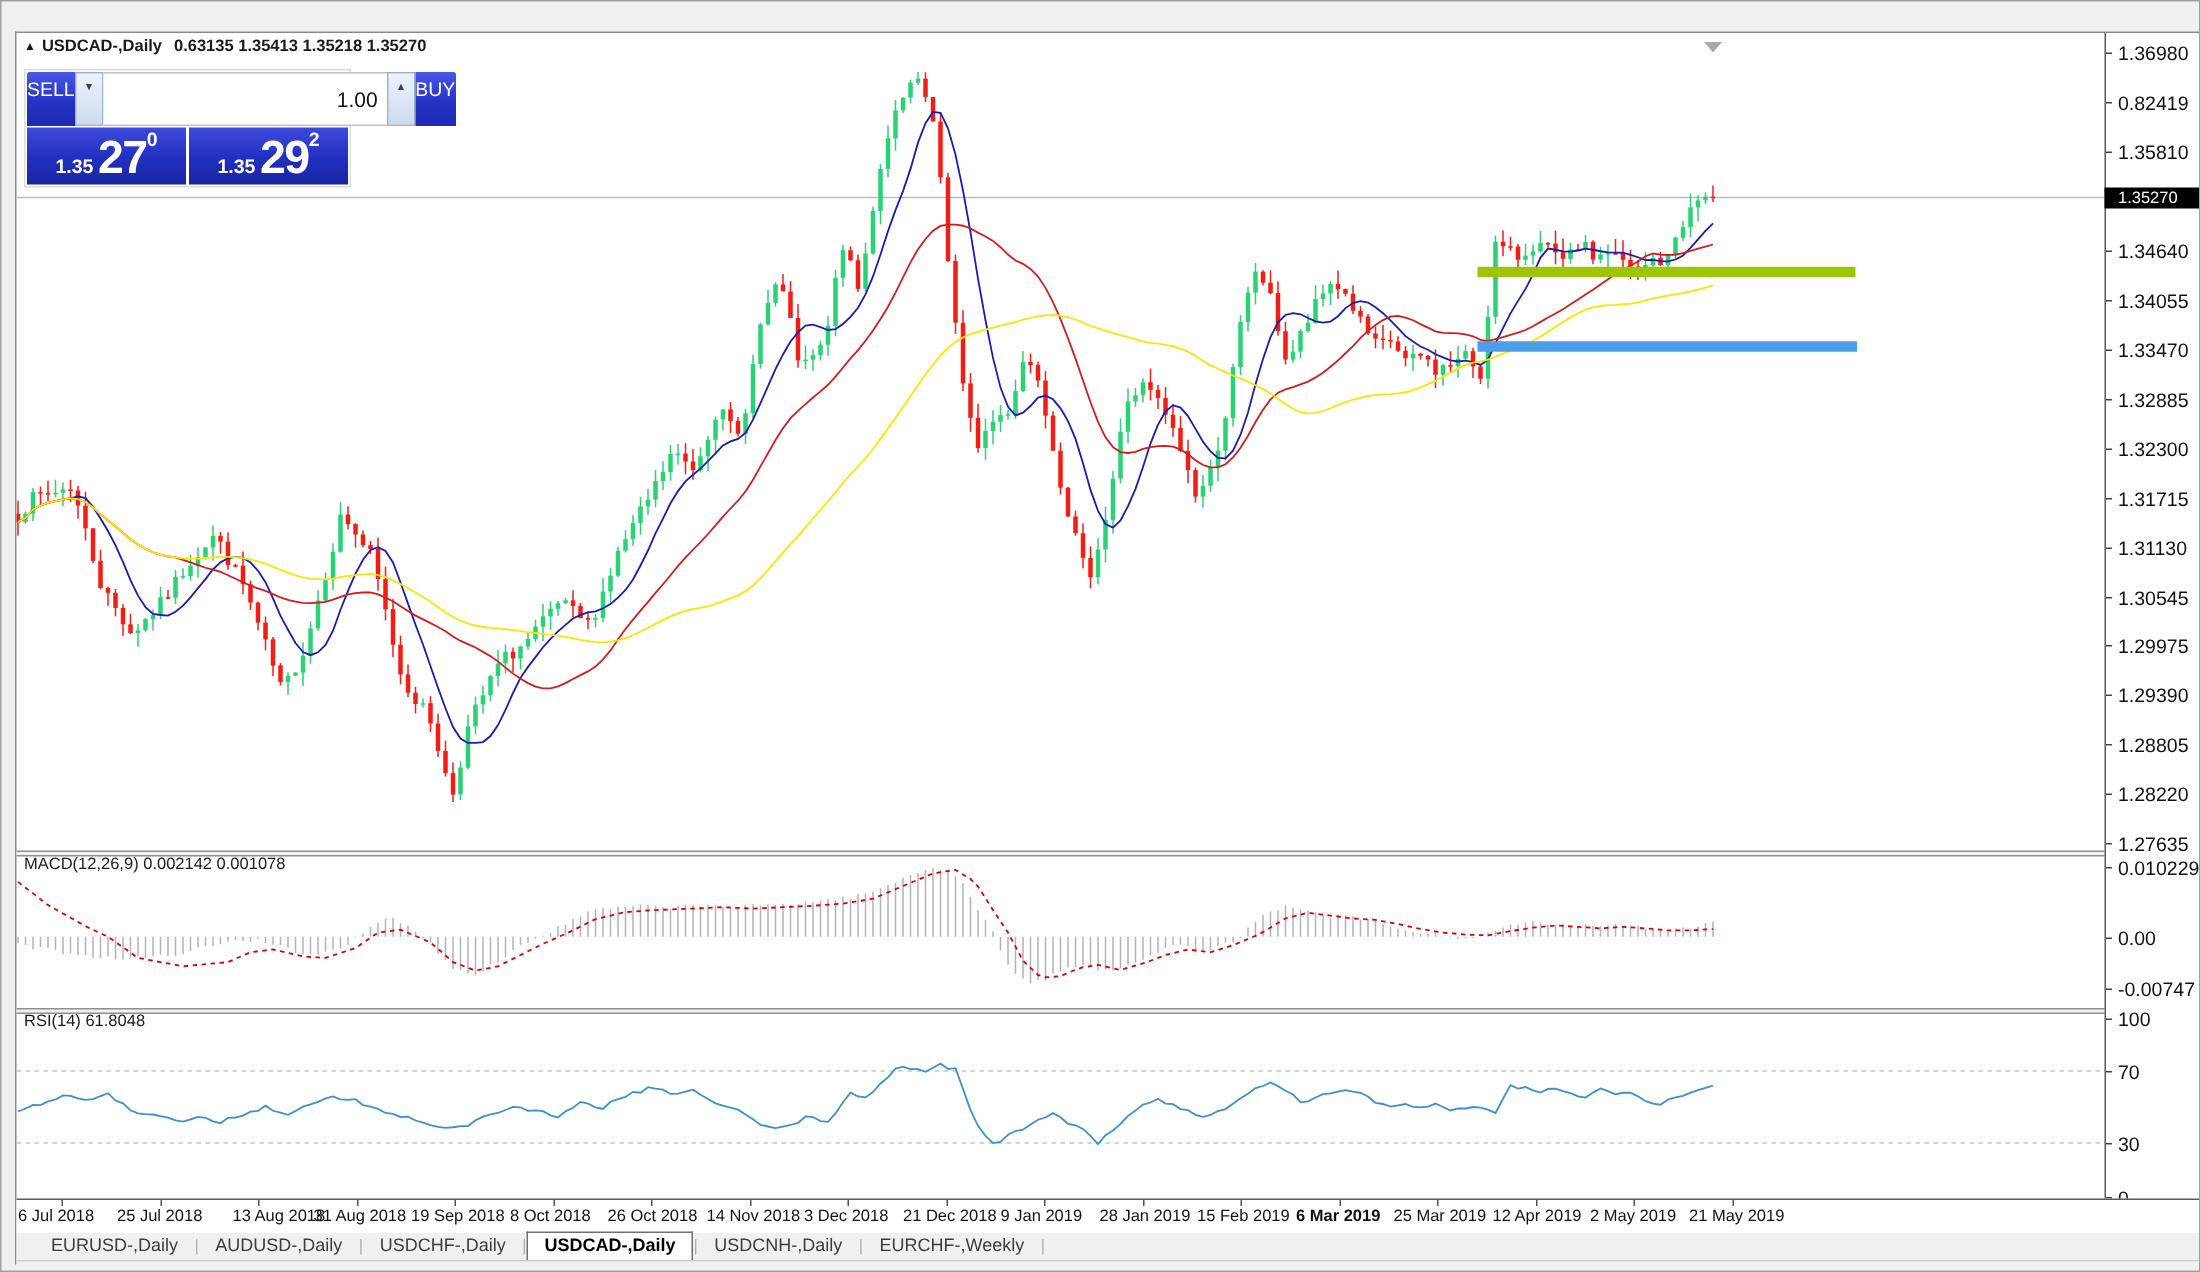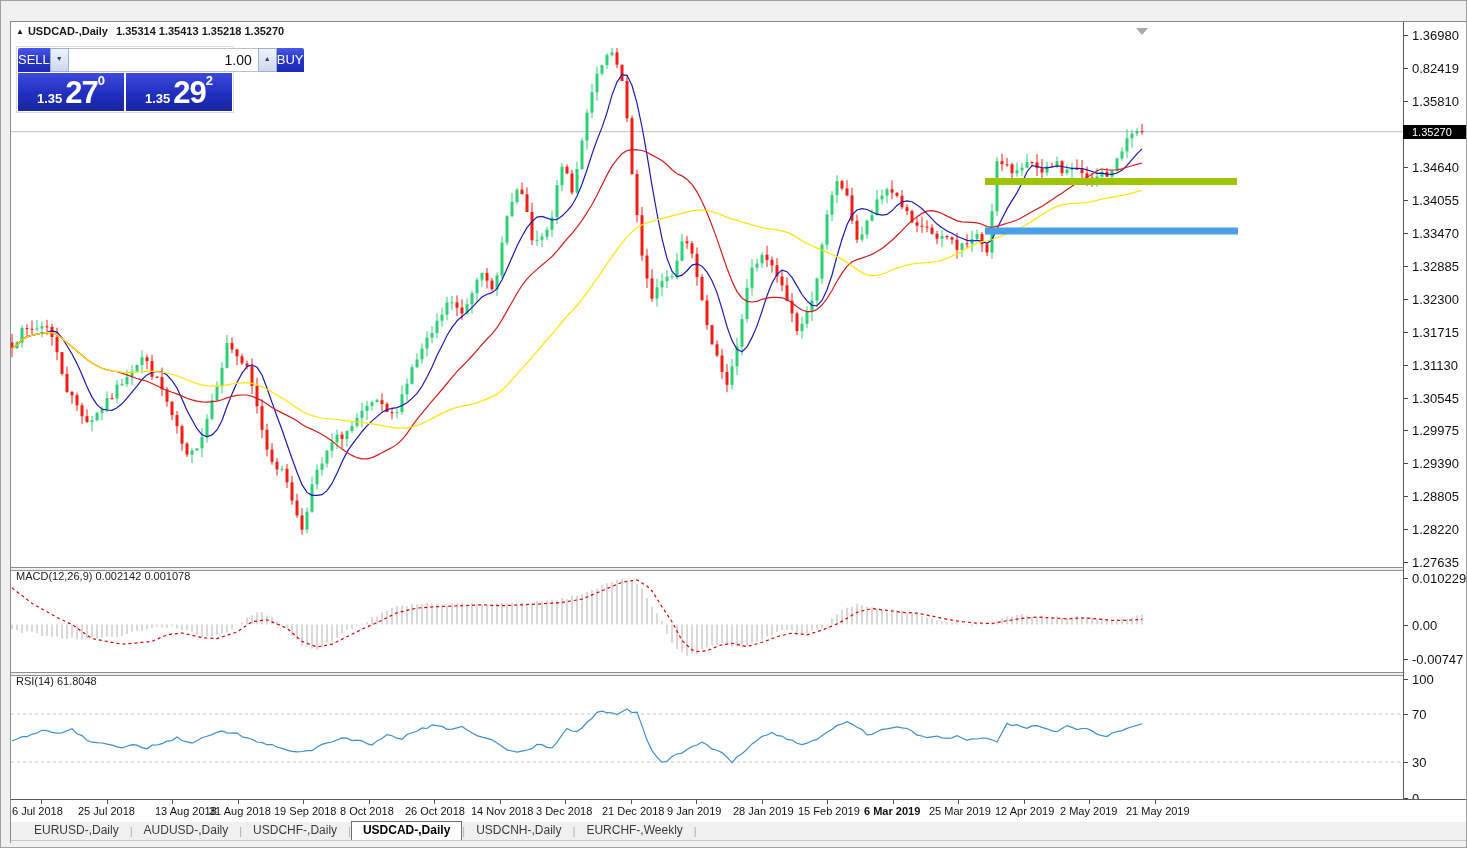--- a/index.html
+++ b/index.html
@@ -17,21 +17,21 @@
   .axis-label{position:absolute;left:8px;font-size:13px;color:#111;white-space:nowrap;}
   .axis-tick{position:absolute;left:0;width:4px;height:1px;background:#444;}
   .divider{position:absolute;left:0;width:1458px;height:4px;background:#f0f0f0;border-top:1px solid #8f8f8f;border-bottom:1px solid #8f8f8f;}
   .pane-label{position:absolute;left:5px;font-size:11px;color:#1a1a1a;white-space:nowrap;z-index:5;}
   
   .chart-title{position:absolute;left:5px;top:3px;font-size:11px;font-weight:bold;color:#1a1a1a;z-index:6;white-space:nowrap;}
   .chart-title .tri{font-size:8px;vertical-align:1px;margin-right:4px;}
   .chart-title .ohlc{margin-left:8px;font-weight:bold;}
   
   .trade-panel{position:absolute;left:5px;top:24px;width:218px;z-index:7;background:#fff;padding:1px;border:1px solid #dcdcdc;}
-  .tp-row1{display:flex;height:24px;}
+  .tp-row1{display:flex;height:36px;}
   .tp-btn{background:linear-gradient(#4a57e6,#2433c6 55%,#1c2ab2);color:#fff;font-size:13px;text-align:center;line-height:23px;cursor:pointer;}
   .tp-sell{width:62px;border-radius:2px 0 0 0;}
   .tp-buy{width:60px;border-radius:0 2px 0 0;}
   .tp-spin{flex:1;display:flex;background:#fff;align-items:stretch;}
   .spin-btn{width:19px;background:linear-gradient(#eef3fb,#ccd9ee);border:1px solid #9fb0cf;color:#33415e;font-size:7px;text-align:center;line-height:20px;cursor:pointer;}
   .vol-input{flex:1;border:1px solid #c0c0c0;border-left:none;border-right:none;font-size:14px;text-align:right;padding-right:6px;color:#111;outline:none;}
   .tp-row2{display:flex;height:38px;margin-top:1px;}
   .price-box{width:108px;background:linear-gradient(#3d4add,#212fc0 55%,#18259f);color:#fff;display:flex;align-items:flex-end;justify-content:center;padding-bottom:4px;cursor:pointer;}
   .price-box+.price-box{margin-left:2px;}
   .pb-small{font-size:13px;font-weight:bold;margin-right:3px;line-height:17px;}
@@ -50,21 +50,21 @@
   .tabsep{color:#aeaeae;align-self:center;font-size:11px;}
   .statusbar{position:absolute;left:0;top:819px;width:1458px;height:3px;background:#f0f0f0;}
 </style>
 </head>
 <body>
 
 <div id="root">
 
   <div id="chartwin">
     <div class="chart-title">
-      <span class="tri">▲</span><span>USDCAD-,Daily</span><span class="ohlc">1.35314 1.35413 1.35218 1.35270</span>
+      <span class="tri">▲</span><span>USDCAD-,Daily</span><span class="ohlc">0.63135 1.35413 1.35218 1.35270</span>
     </div>
 
     <div class="trade-panel">
       <div class="tp-row1">
         <div class="tp-btn tp-sell">SELL</div>
         <div class="tp-spin">
           <div class="spin-btn">▼</div>
           <input class="vol-input" value="1.00" style="">
           <div class="spin-btn">▲</div>
         </div>

